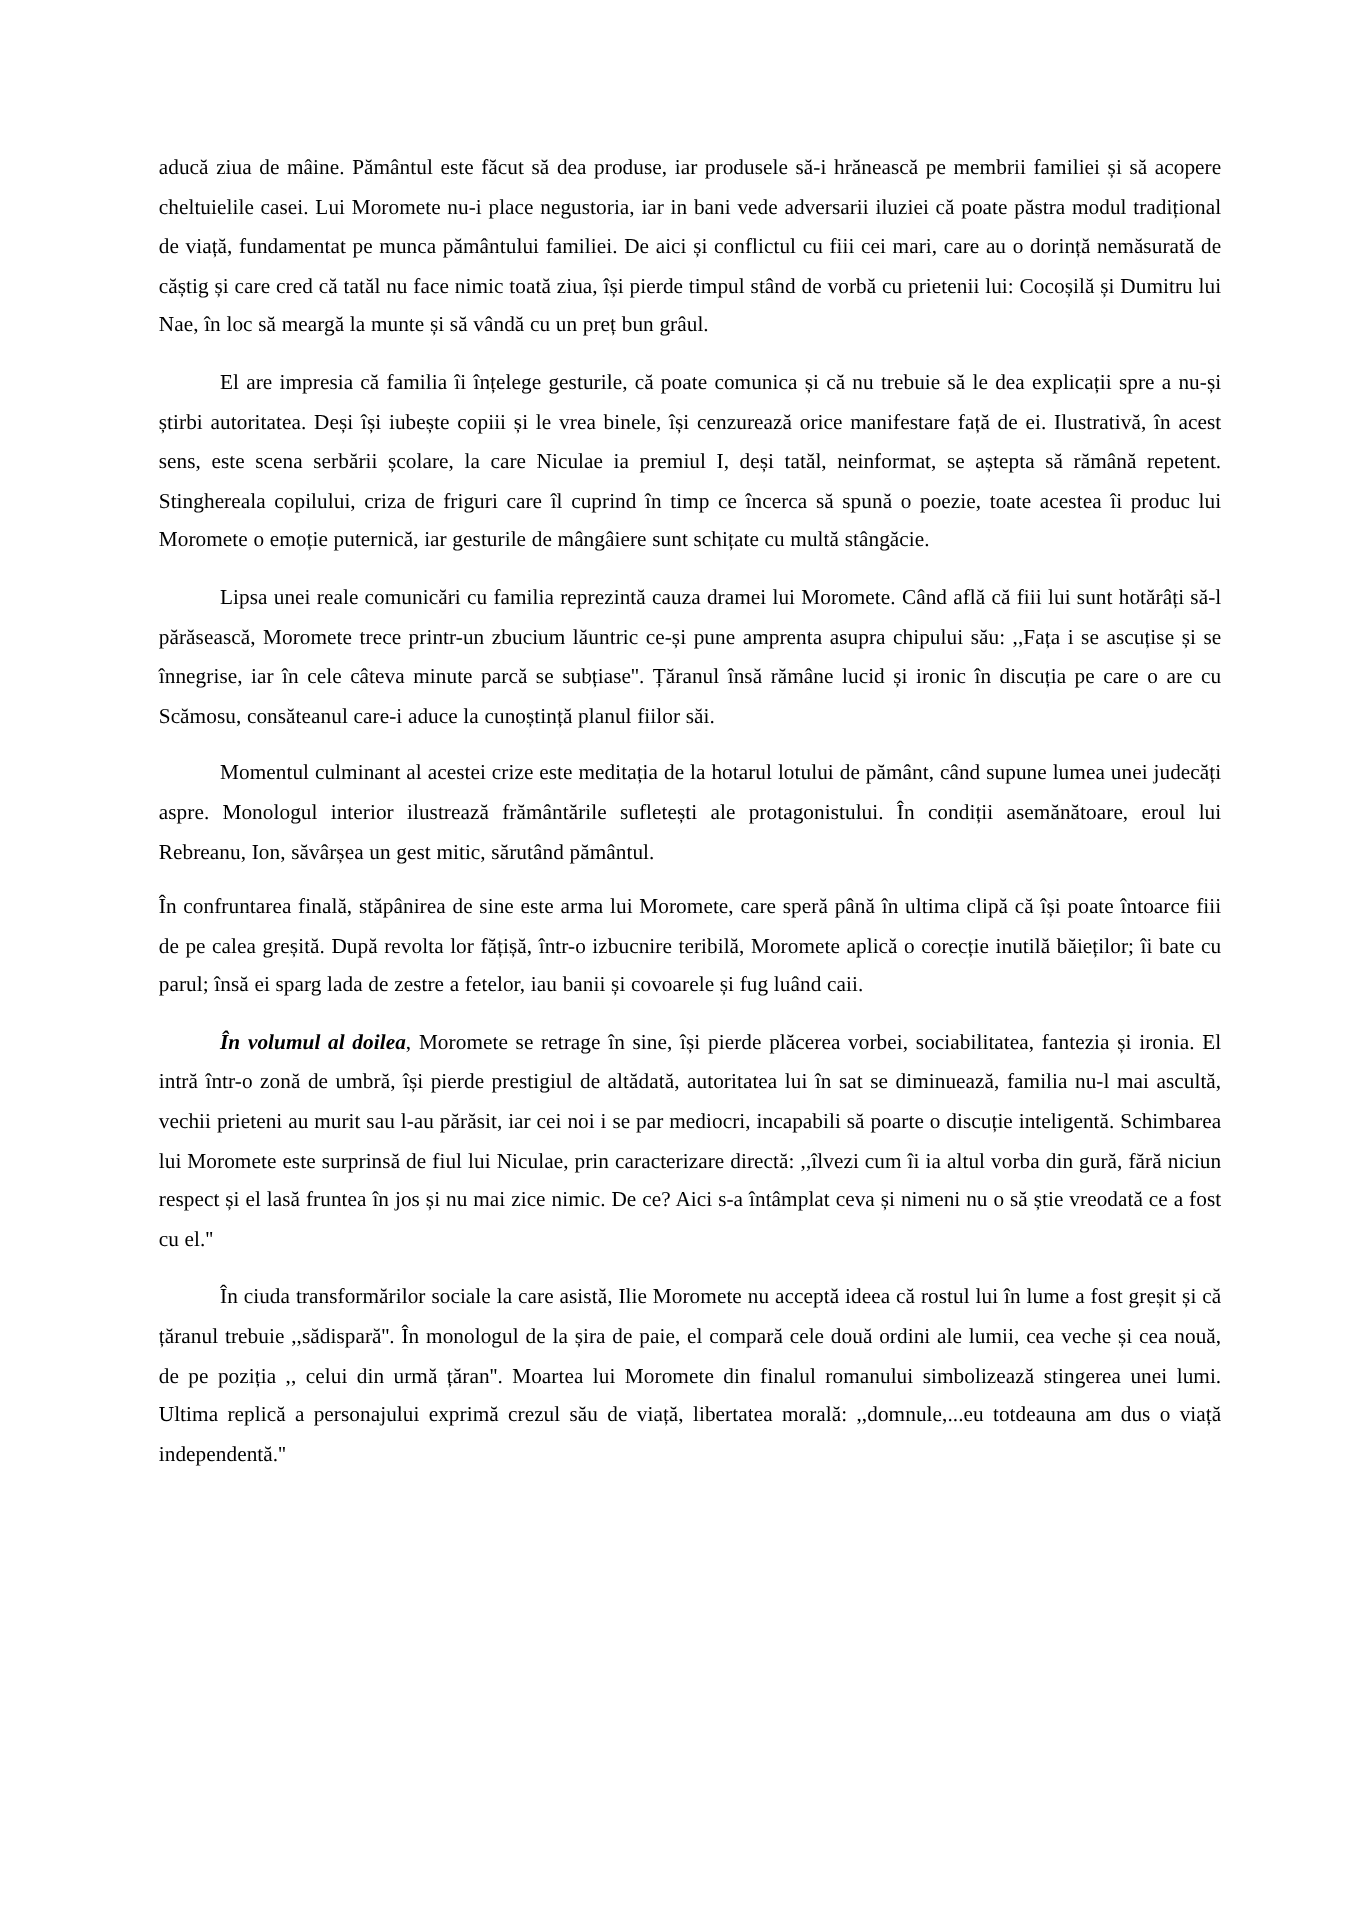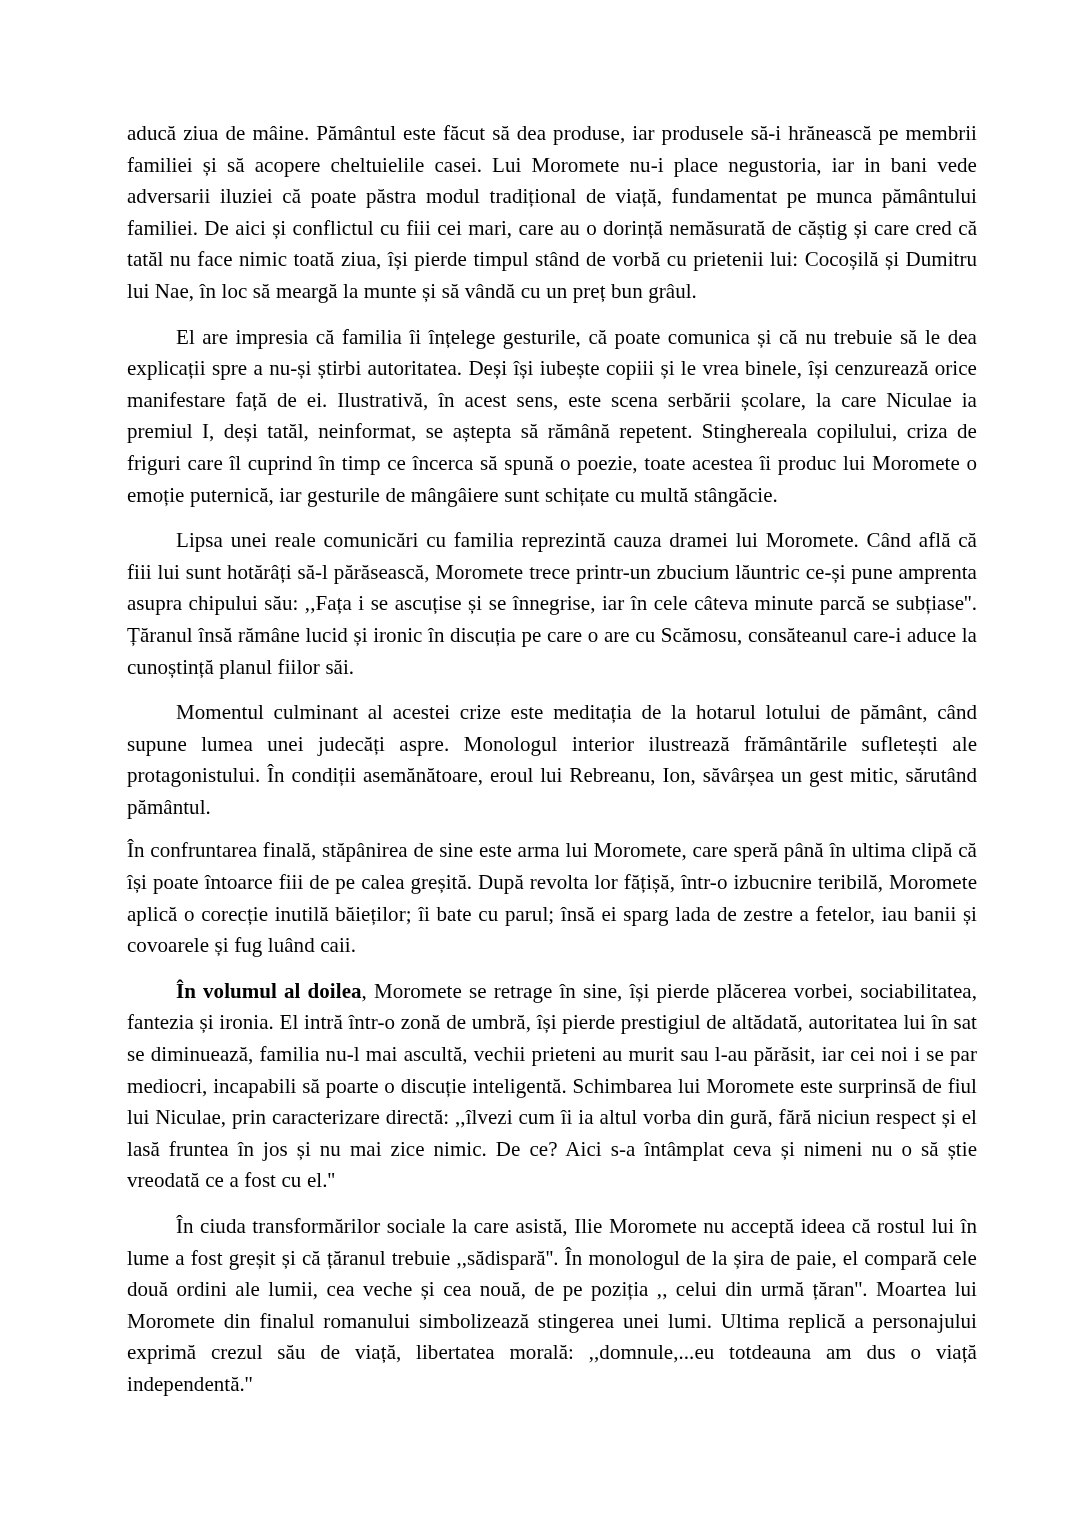--- a/index.html
+++ b/index.html
@@ -22,38 +22,39 @@
     box-sizing: border-box;
   }
   .content {
     position: absolute;
     left: 127px;
     top: 118px;
     width: 850px;
   }
   p.para {
     margin: 0 0 0 0;
-    font-size: 21px;
+    font-size: 17px;
     line-height: 31.6px;
     text-align: justify;
     text-justify: inter-word;
     letter-spacing: 0.05px;
     word-spacing: 0.2px;
     hyphens: none;
   }
   p.indent {
     text-indent: 49px;
   }
   p.noindent {
     text-indent: 0;
   }
   .gap-sm { height: 12px; }
   .gap-md { height: 14px; }
   b.lead {
     font-weight: bold;
+    font-style: italic;
   }
   
 </style>
 </head>
 <body>
 
 <div class="page">
   <div class="content">
 
     <p class="para noindent">aducă ziua de mâine. Pământul este făcut să dea produse, iar produsele să-i hrănească pe membrii familiei și să acopere cheltuielile casei. Lui Moromete nu-i place negustoria, iar in bani vede adversarii iluziei că poate păstra modul tradițional de viață, fundamentat pe munca pământului familiei. De aici și conflictul cu fiii cei mari, care au o dorință nemăsurată de căștig și care cred că tatăl nu face nimic toată ziua, își pierde timpul stând de vorbă cu prietenii lui: Cocoșilă și Dumitru lui Nae, în loc să meargă la munte și să vândă cu un preț bun grâul.</p>

